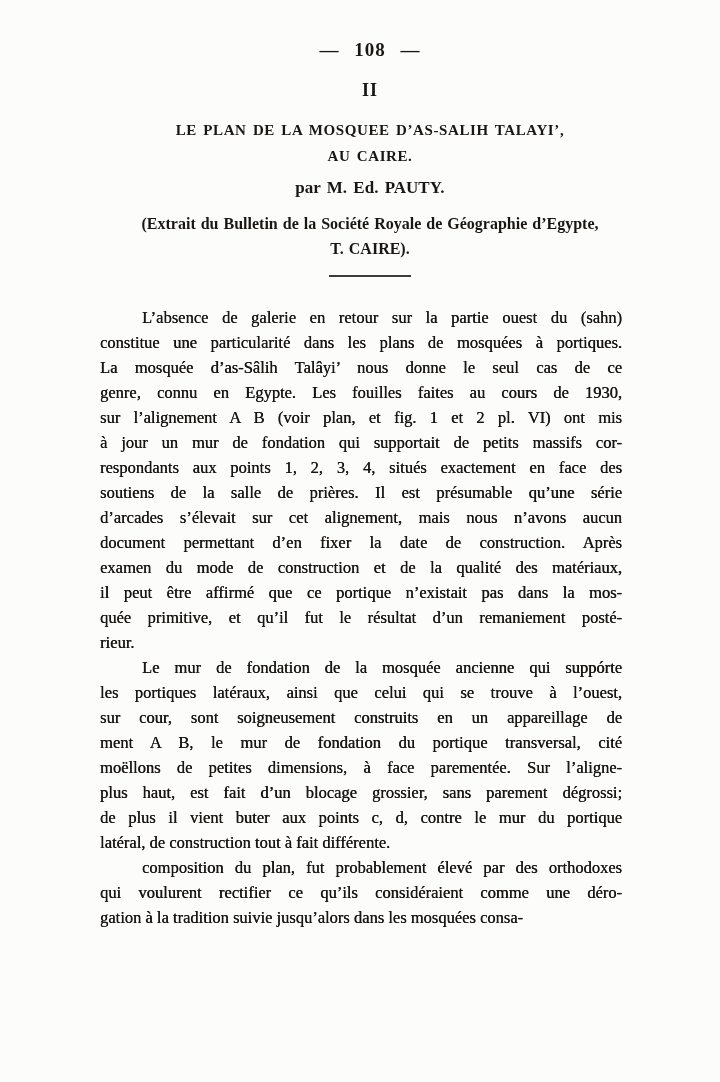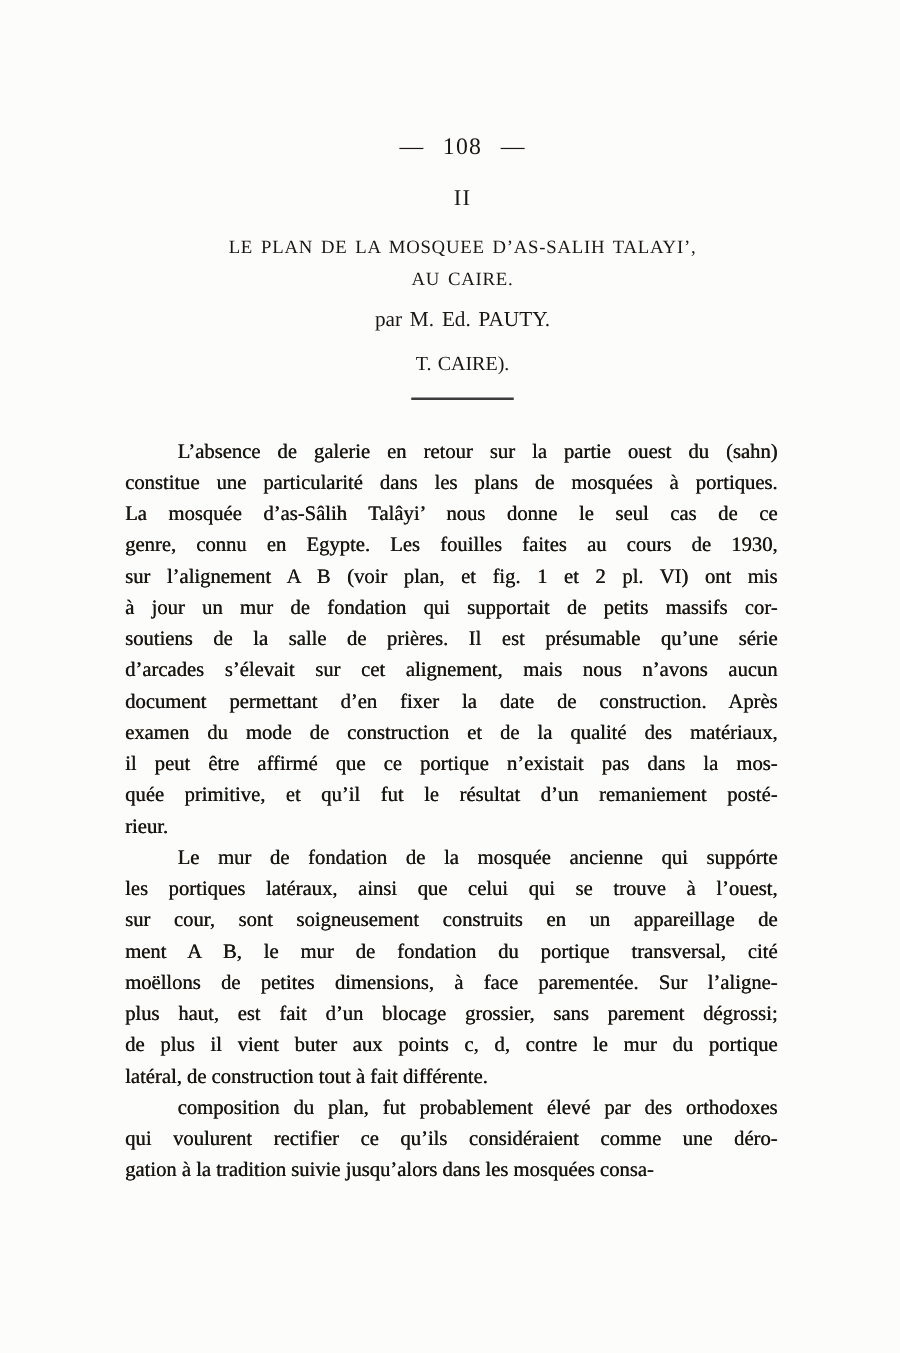--- a/index.html
+++ b/index.html
@@ -11,25 +11,25 @@
     position: relative;
     width: 720px;
     height: 1082px;
     margin: 0 auto;
     background: #fcfcfa;
     font-family: "Liberation Serif", serif;
     color: #1a1713;
     overflow: hidden;
   }
   .head {
-    padding-top: 108px;
+    padding-top: 40px;
     width: 560px;
     margin-left: 90px;
     text-align: center;
-    font-weight: normal;
+    font-weight: bold;
   }
   .pagenum {
     font-size: 19px;
     line-height: 20px;
     letter-spacing: 1px;
     word-spacing: 9px;
   }
   .section {
     margin-top: 21px;
     font-size: 18px;
@@ -88,33 +88,35 @@
 
   <div class="head">
     <div class="pagenum">— 108 —</div>
     <div class="section">II</div>
     <div class="title">
       <div>LE PLAN DE LA MOSQUEE D’AS-SALIH TALAYI’,</div>
       <div>AU CAIRE.</div>
     </div>
     <div class="byline">par M. Ed. PAUTY.</div>
     <div class="source">
+      <div>(Extrait du Bulletin de la Société Royale de Géographie d’Egypte,</div>
       <div>T. CAIRE).</div>
     </div>
     <div class="rule"></div>
   </div>
 
   <div class="bodytext">
     <div class="para">
         <div class="line">L’absence de galerie en retour sur la partie ouest du (sahn)</div>
         <div class="line">constitue une particularité dans les plans de mosquées à portiques.</div>
         <div class="line">La mosquée d’as-Sâlih Talâyi’ nous donne le seul cas de ce</div>
         <div class="line">genre, connu en Egypte. Les fouilles faites au cours de 1930,</div>
         <div class="line">sur l’alignement A B (voir plan, et fig. 1 et 2 pl. VI) ont mis</div>
         <div class="line">à jour un mur de fondation qui supportait de petits massifs cor-</div>
+        <div class="line">respondants aux points 1, 2, 3, 4, situés exactement en face des</div>
         <div class="line">soutiens de la salle de prières. Il est présumable qu’une série</div>
         <div class="line">d’arcades s’élevait sur cet alignement, mais nous n’avons aucun</div>
         <div class="line">document permettant d’en fixer la date de construction. Après</div>
         <div class="line">examen du mode de construction et de la qualité des matériaux,</div>
         <div class="line">il peut être affirmé que ce portique n’existait pas dans la mos-</div>
         <div class="line">quée primitive, et qu’il fut le résultat d’un remaniement posté-</div>
         <div class="line last">rieur.</div>
       </div>
     <div class="para">
         <div class="line">Le mur de fondation de la mosquée ancienne qui suppórte</div>

